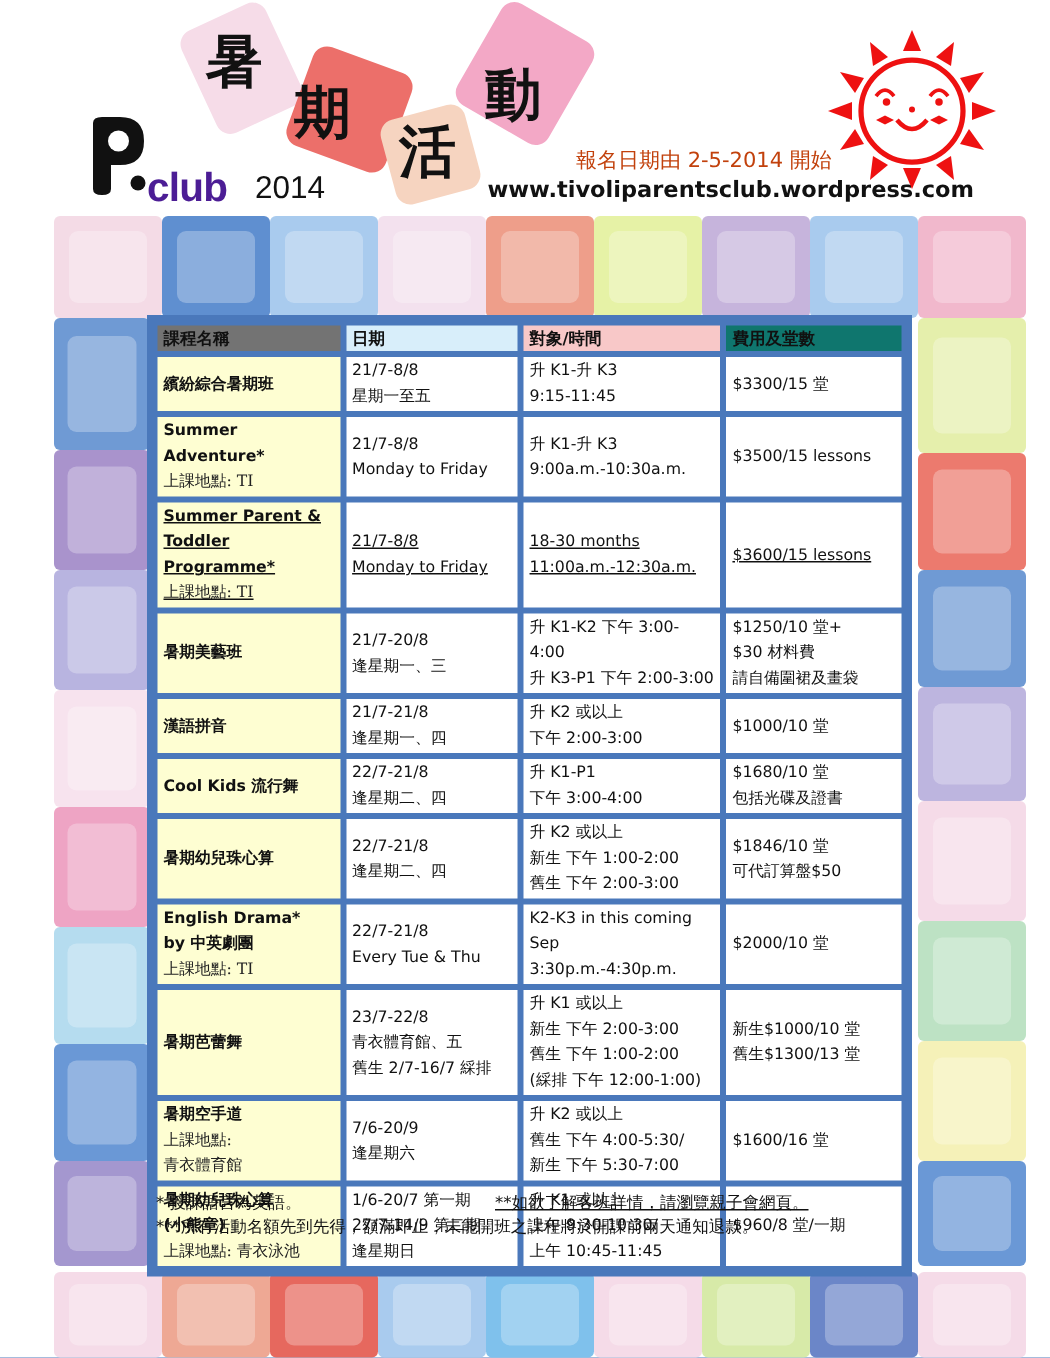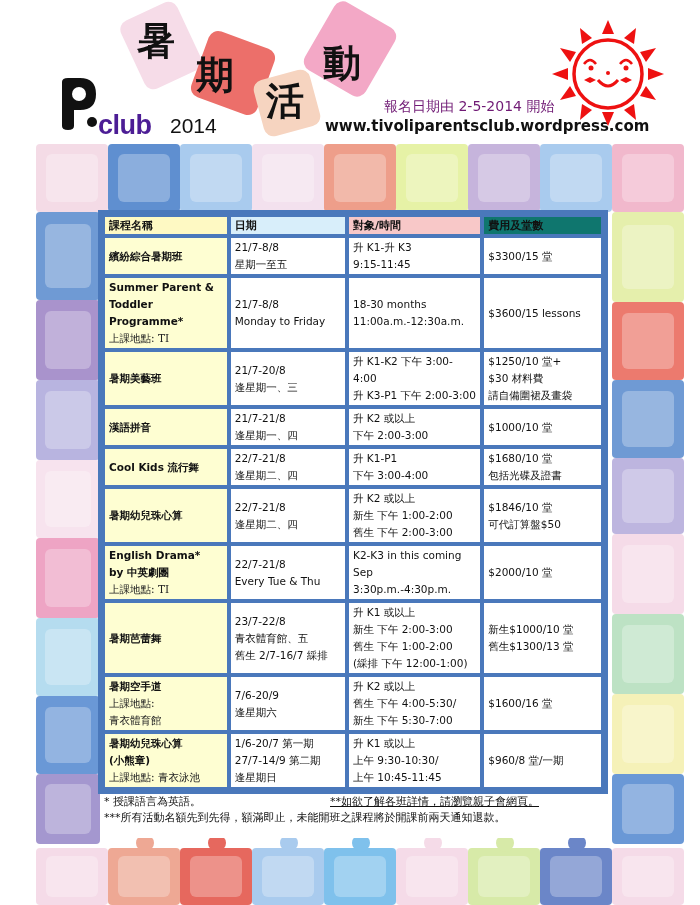--- a/index.html
+++ b/index.html
@@ -4,21 +4,21 @@
 <style>
   html,body{margin:0;padding:0;}
   body{width:700px;height:905px;position:relative;background:#ffffff;overflow:hidden;font-family:"DejaVu Sans",sans-serif;color:#111;}
   .abs{position:absolute;}
   
   .title-char{position:absolute;font-family:"DejaVu Sans",sans-serif;font-size:38px;font-weight:bold;color:#111;line-height:1;}
   .puzzle-top{position:absolute;border-radius:10px;}
   .logo-p{position:absolute;left:60px;top:78px;width:38px;height:52px;}
   .logo-text{position:absolute;left:98px;top:110px;font-family:"Liberation Sans",sans-serif;font-size:27px;font-weight:bold;color:#4c1d95;letter-spacing:-0.5px;}
   .logo-year{position:absolute;left:158px;top:114px;font-family:"Liberation Sans",sans-serif;font-size:21px;color:#111;}
-  .reg-date{position:absolute;left:384px;top:98px;font-size:14px;color:#701a75;}
+  .reg-date{position:absolute;left:384px;top:98px;font-size:14px;color:#c2410c;}
   .website{position:absolute;left:325px;top:117px;font-family:"DejaVu Sans",sans-serif;font-size:15px;font-weight:bold;color:#111;}
   
   .pz{position:absolute;box-sizing:border-box;border-radius:4px;}
   .pz::after{content:"";position:absolute;left:14%;top:14%;right:14%;bottom:14%;border-radius:6px;background:rgba(255,255,255,0.28);}
   .knob{position:absolute;width:18px;height:18px;border-radius:50%;}
   
   .tbl-wrap{position:absolute;left:98px;top:210px;width:510px;background:#4a78bb;padding:3px;box-sizing:border-box;}
   table{border-collapse:separate;border-spacing:4px;width:100%;background:#4a78bb;}
   td,th{font-family:"DejaVu Sans",sans-serif;font-size:10.5px;line-height:17px;text-align:left;vertical-align:middle;padding:1px 4px;color:#111;}
   th{font-weight:bold;font-size:11px;height:15px;padding:0 4px;}
@@ -123,21 +123,21 @@
 <div class="knob" style="left:424px;top:834px;background:#f5dbe8;"></div>
 <div class="knob" style="left:496px;top:834px;background:#d7eaa8;"></div>
 <div class="knob" style="left:568px;top:834px;background:#6b86c8;"></div>
 
 <div class="abs" style="left:100px;top:790px;width:512px;height:48px;background:#fff;"></div>
 
 <div class="tbl-wrap">
 <table>
   <thead>
     <tr>
-      <th style="background:#fef9c3;">課程名稱</th>
+      <th style="background:#737373;">課程名稱</th>
       <th style="background:#d8eefa;width:110px;">日期</th>
       <th style="background:#f8c8c8;width:124px;">對象/時間</th>
       <th style="background:#0f766e;width:112px;">費用及堂數</th>
     </tr>
   </thead>
   <tbody>
 
     <tr style="height:34px;">
       <td class="name">
             <div>繽紛綜合暑期班</div>
@@ -148,22 +148,39 @@
           </td>
       <td class="white">
             <div>升 K1-升 K3</div>
             <div>9:15-11:45</div>
           </td>
       <td class="white">
             <div>$3300/15 堂</div>
           </td>
     </tr>
 
-
-    <tr style="height:50px;">
+    <tr style="height:34px;">
+      <td class="name">
+            <div>Summer Adventure*</div>
+            <div class="loc">上課地點: TI</div>
+          </td>
+      <td class="white">
+            <div>21/7-8/8</div>
+            <div>Monday to Friday</div>
+          </td>
+      <td class="white">
+            <div>升 K1-升 K3</div>
+            <div>9:00a.m.-10:30a.m.</div>
+          </td>
+      <td class="white">
+            <div>$3500/15 lessons</div>
+          </td>
+    </tr>
+
+    <tr style="height:50px;text-decoration:underline;">
       <td class="name">
             <div>Summer Parent &amp;</div>
             <div>Toddler Programme*</div>
             <div class="loc">上課地點: TI</div>
           </td>
       <td class="white">
             <div>21/7-8/8</div>
             <div>Monday to Friday</div>
           </td>
       <td class="white">

